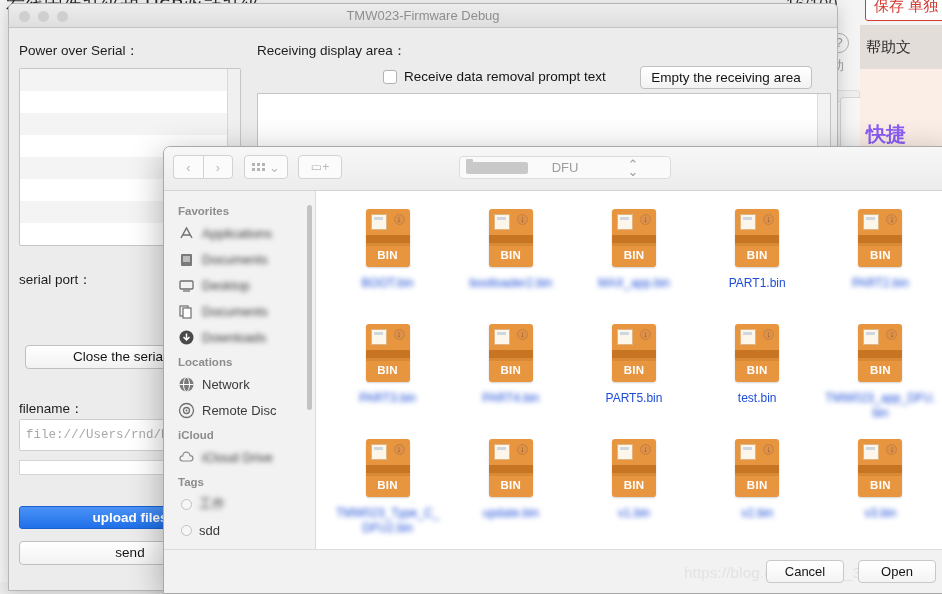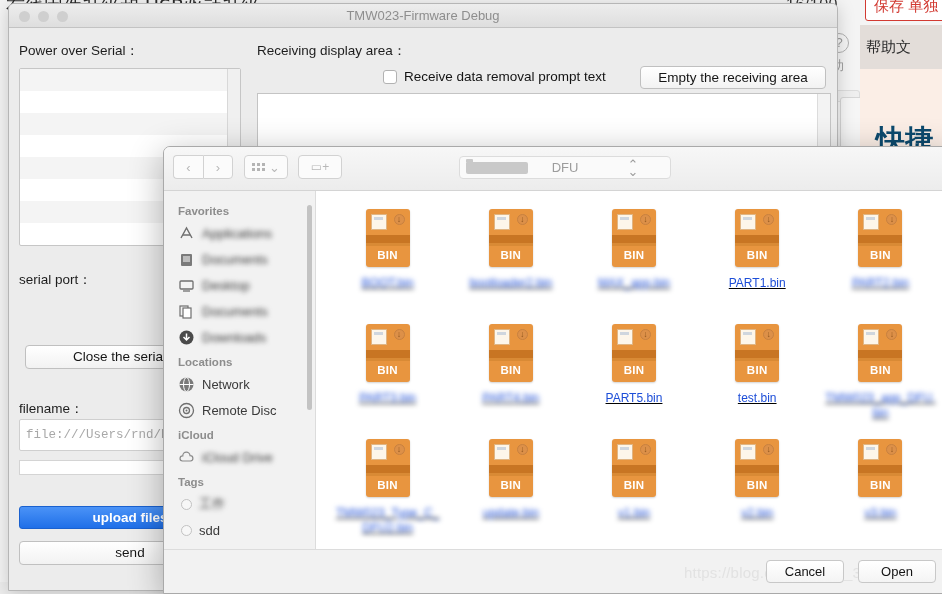--- a/index.html
+++ b/index.html
@@ -34,21 +34,21 @@
     position: absolute; top: 0; left: 0; right: -20px; height: 44px;
     background: #e3ddd9; display: flex; align-items: center; padding-left: 6px;
   }
   .bg-help-row span { font-size: 15px; color: #2d2d2d; white-space: nowrap; }
   .bg-promo {
     position: absolute; top: 44px; left: 0; right: -20px; bottom: 0;
     background: #fbeee6;
   }
   .bg-promo span {
     position: absolute; top: 52px; left: 6px;
-    font-size: 29px; font-weight: bold; color: #0c4a6e; white-space: nowrap; margin-left: 10px;
+    font-size: 20px; font-weight: bold; color: #8b5cf6; white-space: nowrap;
   }
   .bg-help-icon {
     position: absolute; left: 829px; top: 33px;
     width: 20px; height: 20px; border-radius: 50%;
     border: 1.6px solid #b0b0b0; color: #9a9a9a;
     font-size: 13px; line-height: 17px; text-align: center;
   }
   .bg-help-label { position: absolute; left: 831px; top: 57px; font-size: 13px; color: #9b9b9b; }
   .bg-ghost-win {
     position: absolute; left: 840px; top: 97px; width: 56px; height: 62px;
@@ -137,21 +137,21 @@
 
   
   .right-col { position: absolute; left: 248px; top: 14px; right: 6px; }
   .recv-row { margin-top: 7px; height: 22px; position: relative; }
   .chk {
     position: absolute; left: 126px; top: 3px; width: 14px; height: 14px;
     background: #fff; border: 1px solid #b2b2b2; border-radius: 3px;
   }
   .chk-label { position: absolute; left: 147px; top: 2px; font-size: 13.5px; color: #141414; }
   .empty-btn {
-    position: absolute; left: 383px; top: -1px; width: 186px; height: 23px;
+    position: absolute; left: 383px; top: -1px; width: 172px; height: 23px;
     line-height: 21px;
   }
   .recv-area {
     margin-top: 4px; height: 106px; background: #fff;
     border: 1px solid #c4c4c4; position: relative;
   }
   .recv-scroll {
     position: absolute; right: 0; top: 0; bottom: 0; width: 13px;
     background: #f3f3f3; border-left: 1px solid #dcdcdc;
   }
@@ -211,21 +211,21 @@
   .sb-ico { width: 17px; height: 17px; flex: none; color: #6f6f6f; display: flex; align-items: center; justify-content: center; }
   .blur { filter: blur(2.6px); }
   .sb-scroll { position: absolute; right: 3px; top: 14px; width: 5px; height: 205px; background: #c3c3c3; border-radius: 3px; }
   .tag-dot { width: 11px; height: 11px; border-radius: 50%; border: 1px solid #c2c2c2; background: #f7f7f7; flex: none; margin-left: 3px; }
 
   .dlg-files { flex: 1; background: #fff; position: relative; overflow: hidden; }
   .file-grid {
     display: grid; grid-template-columns: repeat(5, 1fr);
     grid-auto-rows: 115px; padding: 18px 10px 0 10px;
   }
-  .file-cell { display: flex; flex-direction: column; align-items: center; text-decoration: underline; }
+  .file-cell { display: flex; flex-direction: column; align-items: center; }
   .bin-ico {
     width: 44px; height: 58px; border-radius: 3px;
     background: #e8953f; position: relative; overflow: hidden;
     box-shadow: 0 1px 2px rgba(0,0,0,.18);
   }
   .bin-ico .band { position: absolute; left: 0; right: 0; top: 26px; height: 8px; background: #c87523; }
   .bin-ico .band2 { position: absolute; left: 0; right: 0; top: 34px; height: 3px; background: #d98a35; }
   .bin-ico .thumb {
     position: absolute; left: 5px; top: 5px; width: 16px; height: 16px;
     background: #fdf6ea; border: 1px solid #e0b583;

